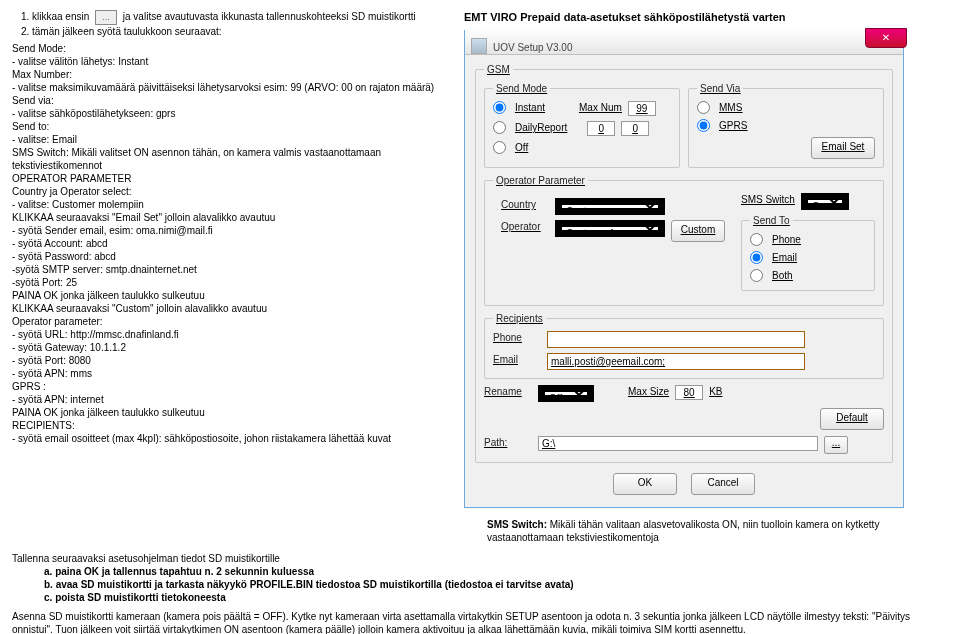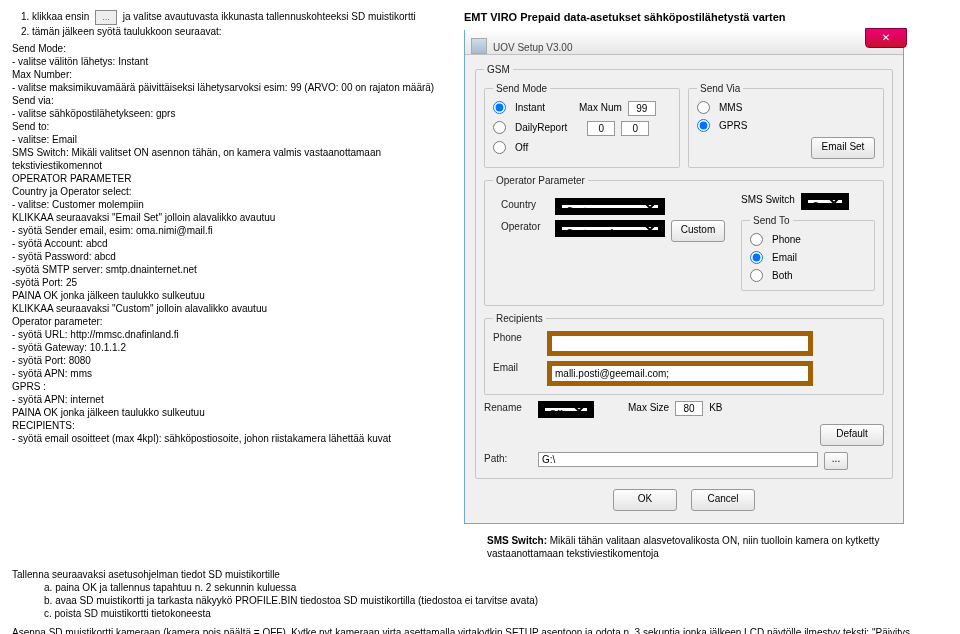--- a/index.html
+++ b/index.html
@@ -45,20 +45,21 @@
     color: #666;
     margin: 0 3px;
   }
   p { margin: 0; }
   .indent-block {
     margin-top: 4px;
     margin-bottom: 6px;
   }
   .sub-li {
     margin-left: 32px;
+    font-weight: bold;
   }
   .bottom-notes {
     margin-top: 8px;
   }
 
   
   .win {
     position: relative;
     width: 438px;
     border: 1px solid #6fa8dc;
@@ -100,20 +101,21 @@
     font-size: 10px;
   }
   .win-body {
     padding: 8px 10px 10px 10px;
   }
   fieldset {
     border: 1px solid #c8c8c8;
     border-radius: 2px;
     margin: 0 0 6px 0;
     padding: 6px 8px 8px 8px;
+    text-decoration: underline;
   }
   legend {
     padding: 0 3px;
     color: #222;
     font-size: 10px;
   }
   .row {
     display: flex;
     align-items: flex-start;
     gap: 6px;
@@ -134,21 +136,21 @@
   input.txt, input.txtm {
     height: 15px;
     border: 1px solid #999;
     background: #fff;
     padding: 0 3px;
     font-size: 10px;
     box-sizing: border-box;
   }
   input.txt { width: 28px; text-align:center; }
   input.txtm { width: 170px; }
-  input.txtw { width: 250px; height:15px; border:5px solid #a16207; background:#fff; padding:0 3px; font-size:10px;}
+  input.txtw { width: 250px; height:15px; border:1px solid #a16207; background:#fff; padding:0 3px; font-size:10px;}
   select.sel {
     height: 17px;
     border: 7px solid #000000;
     background: #fff;
     font-size: 10px;
     box-sizing: border-box;
   }
   .spacer { display:inline-block; width:8px; }
   .btn {
     display:inline-block;

